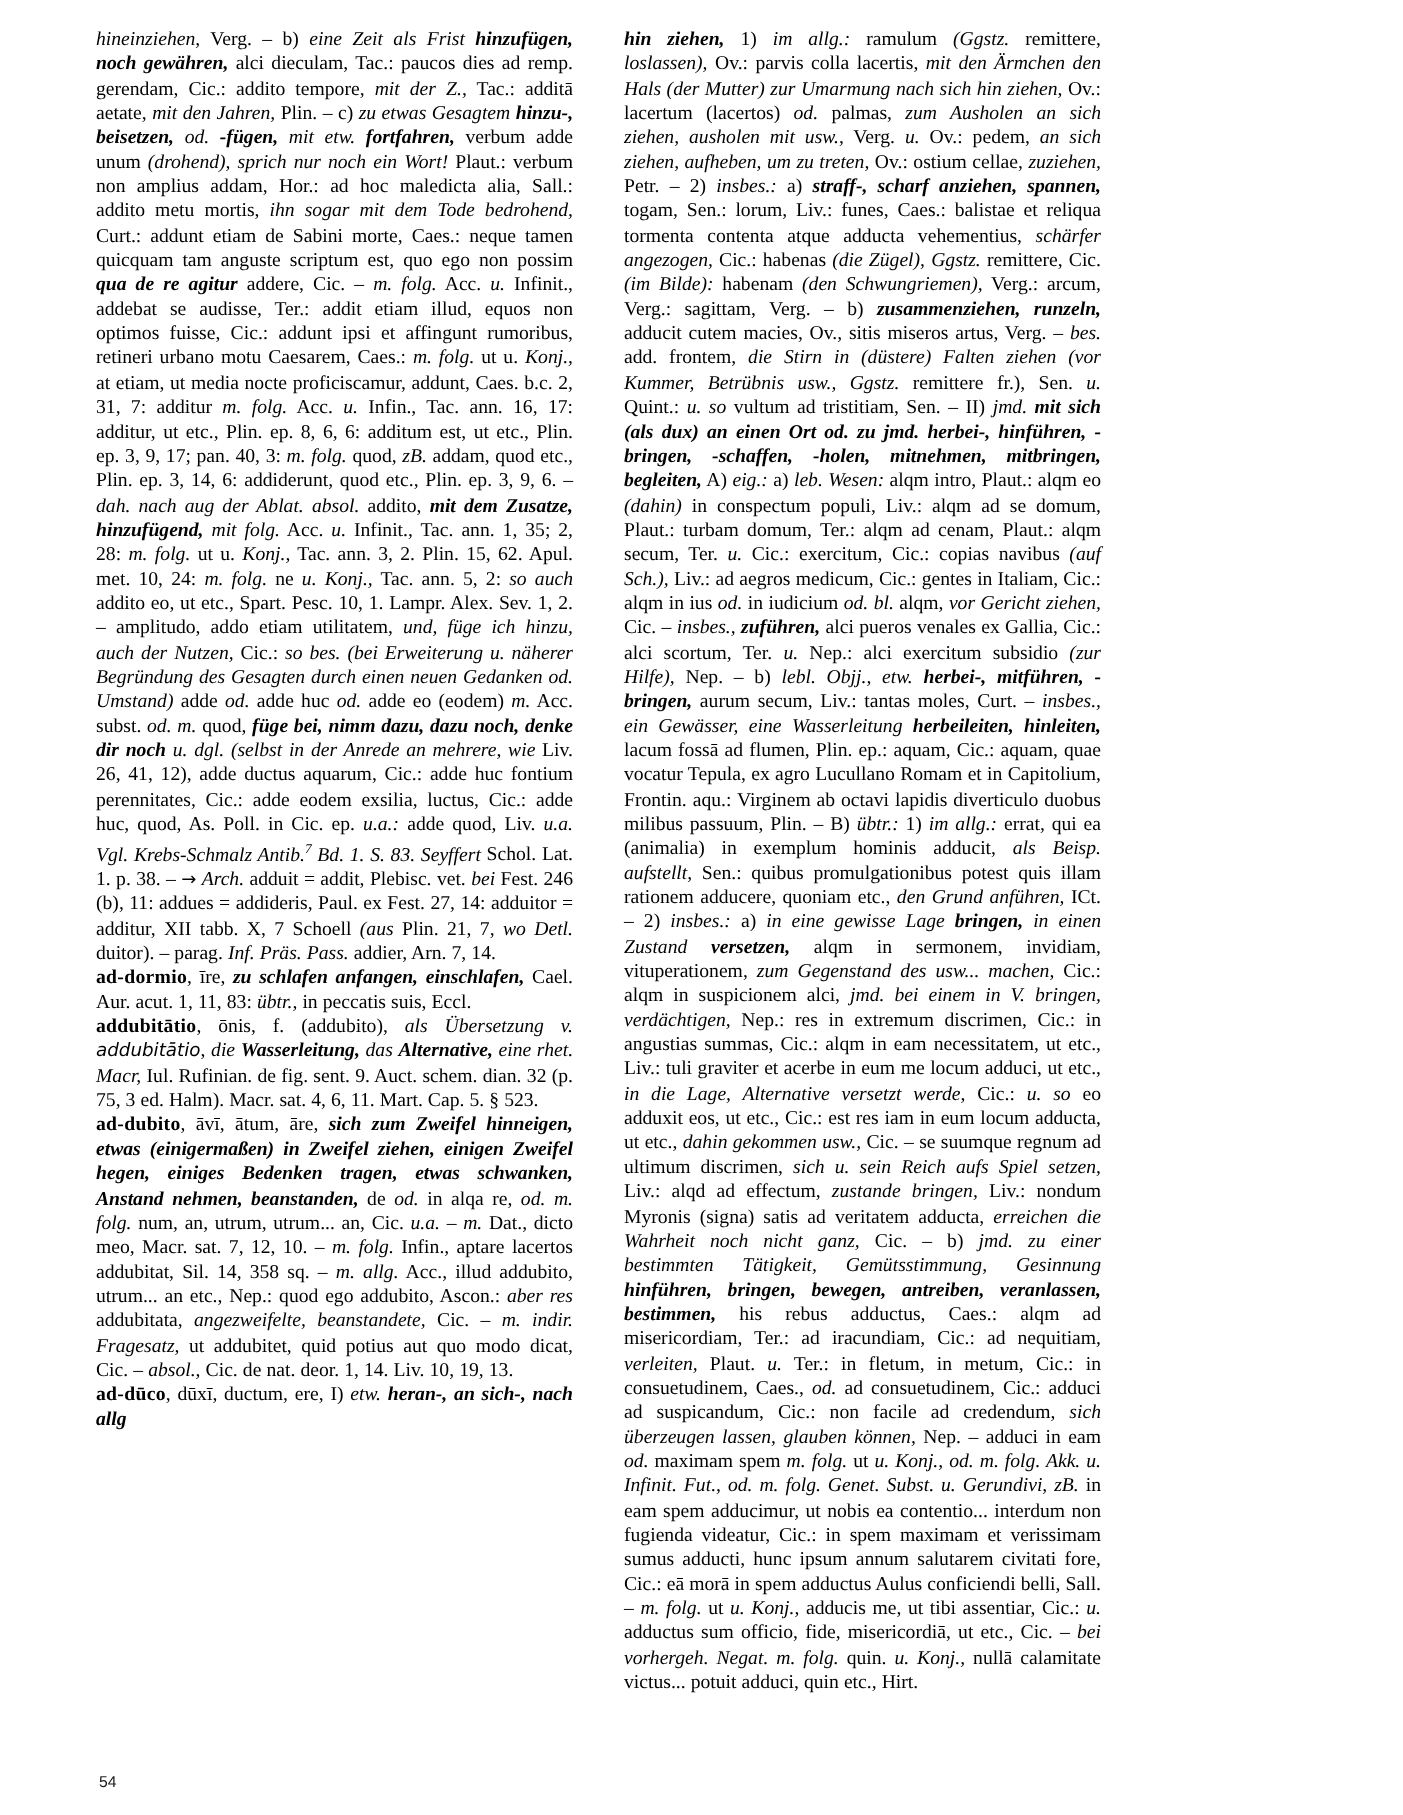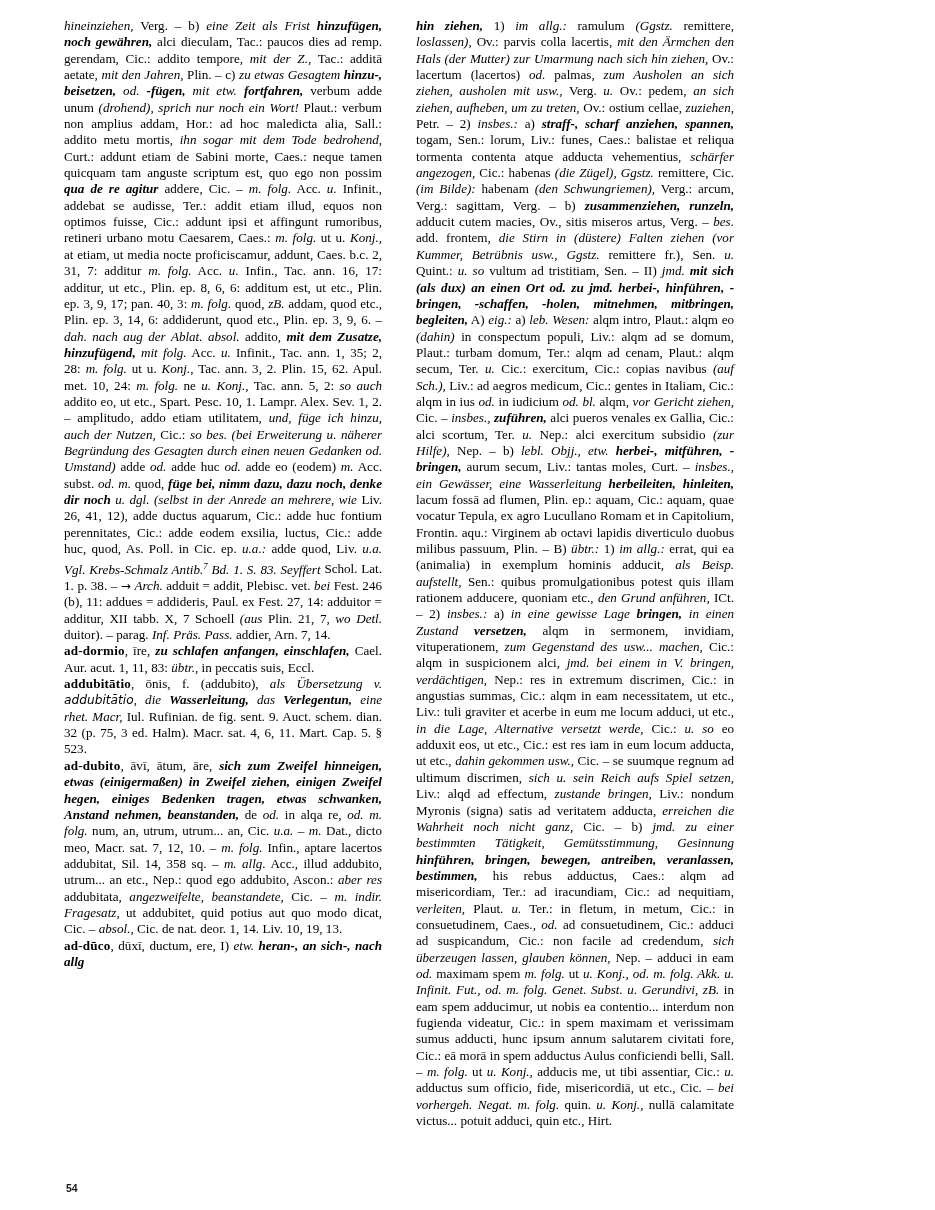--- a/index.html
+++ b/index.html
@@ -60,34 +60,33 @@
   }
   .grk { font-family: "DejaVu Sans", sans-serif; font-size: 12.2px; font-style: italic; }
   .sup { font-size: 9px; vertical-align: super; font-style: italic; }
   .pageno {
     position: absolute;
     left: 30px;
     bottom: 16px;
     font-size: 10.5px;
     font-family: "Liberation Sans", sans-serif;
     color: #1a1a1a;
-    font-weight: bold;
   }
   .arrow { font-family: "DejaVu Sans", sans-serif; font-size: 12px; }
 </style>
 </head>
 <body>
 
 <div class="page">
   <div class="columns">
 
     <div class="col">
       <p class="cont"><i>hineinziehen,</i> Verg. – b) <i>eine Zeit als Frist</i> <b><i>hinzufügen, noch gewähren,</i></b> alci dieculam, Tac.: paucos dies ad remp. gerendam, Cic.: addito tempore, <i>mit der Z.,</i> Tac.: additā aetate, <i>mit den Jahren,</i> Plin. – c) <i>zu etwas Gesagtem</i> <b><i>hinzu-, beisetzen,</i></b> <i>od.</i> <b><i>-fügen,</i></b> <i>mit etw.</i> <b><i>fortfahren,</i></b> verbum adde unum <i>(drohend),</i> <i>sprich nur noch ein Wort!</i> Plaut.: verbum non amplius addam, Hor.: ad hoc maledicta alia, Sall.: addito metu mortis, <i>ihn sogar mit dem Tode bedrohend,</i> Curt.: addunt etiam de Sabini morte, Caes.: neque tamen quicquam tam anguste scriptum est, quo ego non possim <b><i>qua de re agitur</i></b> addere, Cic. – <i>m. folg.</i> Acc. <i>u.</i> Infinit., addebat se audisse, Ter.: addit etiam illud, equos non optimos fuisse, Cic.: addunt ipsi et affingunt rumoribus, retineri urbano motu Caesarem, Caes.: <i>m. folg.</i> ut u. <i>Konj.,</i> at etiam, ut media nocte proficiscamur, addunt, Caes. b.c. 2, 31, 7: additur <i>m. folg.</i> Acc. <i>u.</i> Infin., Tac. ann. 16, 17: additur, ut etc., Plin. ep. 8, 6, 6: additum est, ut etc., Plin. ep. 3, 9, 17; pan. 40, 3: <i>m. folg.</i> quod, <i>zB.</i> addam, quod etc., Plin. ep. 3, 14, 6: addiderunt, quod etc., Plin. ep. 3, 9, 6. – <i>dah. nach aug der Ablat. absol.</i> addito, <b><i>mit dem Zusatze, hinzufügend,</i></b> <i>mit folg.</i> Acc. <i>u.</i> Infinit., Tac. ann. 1, 35; 2, 28: <i>m. folg.</i> ut u. <i>Konj.,</i> Tac. ann. 3, 2. Plin. 15, 62. Apul. met. 10, 24: <i>m. folg.</i> ne <i>u. Konj.,</i> Tac. ann. 5, 2: <i>so auch</i> addito eo, ut etc., Spart. Pesc. 10, 1. Lampr. Alex. Sev. 1, 2. – amplitudo, addo etiam utilitatem, <i>und, füge ich hinzu, auch der Nutzen,</i> Cic.: <i>so bes. (bei Erweiterung u. näherer Begründung des Gesagten durch einen neuen Gedanken od. Umstand)</i> adde <i>od.</i> adde huc <i>od.</i> adde eo (eodem) <i>m.</i> Acc. subst. <i>od. m.</i> quod, <b><i>füge bei, nimm dazu, dazu noch, denke dir noch</i></b> <i>u. dgl. (selbst in der Anrede an mehrere, wie</i> Liv. 26, 41, 12), adde ductus aquarum, Cic.: adde huc fontium perennitates, Cic.: adde eodem exsilia, luctus, Cic.: adde huc, quod, As. Poll. in Cic. ep. <i>u.a.:</i> adde quod, Liv. <i>u.a. Vgl. Krebs-Schmalz Antib.<span class="sup">7</span> Bd. 1. S. 83. Seyffert</i> Schol. Lat. 1. p. 38. – <span class="arrow">→</span> <i>Arch.</i> adduit = addit, Plebisc. vet. <i>bei</i> Fest. 246 (b), 11: addues = addideris, Paul. ex Fest. 27, 14: adduitor = additur, XII tabb. X, 7 Schoell <i>(aus</i> Plin. 21, 7, <i>wo Detl.</i> duitor). – parag. <i>Inf. Präs. Pass.</i> addier, Arn. 7, 14.</p>
       <p class="entry"><span class="hw">ad-dormio</span>, īre, <b><i>zu schlafen anfangen, einschlafen,</i></b> Cael. Aur. acut. 1, 11, 83: <i>übtr.,</i> in peccatis suis, Eccl.</p>
-      <p class="entry"><span class="hw">addubitātio</span>, ōnis, f. (addubito), <i>als Übersetzung v.</i> <span class="grk">addubitātio</span>, <i>die</i> <b><i>Wasserleitung,</i></b> <i>das</i> <b><i>Verlegentun,</i></b> <i>eine rhet. Macr,</i> Iul. Rufinian. de fig. sent. 9. Auct. schem. dian. 32 (p. 75, 3 ed. Halm). Macr. sat. 4, 6, 11. Mart. Cap. 5. § 523.</p>
+      <p class="entry"><span class="hw">addubitātio</span>, ōnis, f. (addubito), <i>als Übersetzung v.</i> <span class="grk">addubitātio</span>, <i>die</i> <b><i>Wasserleitung,</i></b> <i>das</i> <b><i>Alternative,</i></b> <i>eine rhet. Macr,</i> Iul. Rufinian. de fig. sent. 9. Auct. schem. dian. 32 (p. 75, 3 ed. Halm). Macr. sat. 4, 6, 11. Mart. Cap. 5. § 523.</p>
       <p class="entry"><span class="hw">ad-dubito</span>, āvī, ātum, āre, <b><i>sich zum Zweifel hinneigen, etwas (einigermaßen) in Zweifel ziehen, einigen Zweifel hegen, einiges Bedenken tragen, etwas schwanken, Anstand nehmen, beanstanden,</i></b> de <i>od.</i> in alqa re, <i>od. m. folg.</i> num, an, utrum, utrum... an, Cic. <i>u.a.</i> – <i>m.</i> Dat., dicto meo, Macr. sat. 7, 12, 10. – <i>m. folg.</i> Infin., aptare lacertos addubitat, Sil. 14, 358 sq. – <i>m. allg.</i> Acc., illud addubito, utrum... an etc., Nep.: quod ego addubito, Ascon.: <i>aber res</i> addubitata, <i>angezweifelte, beanstandete,</i> Cic. – <i>m. indir. Fragesatz,</i> ut addubitet, quid potius aut quo modo dicat, Cic. – <i>absol.,</i> Cic. de nat. deor. 1, 14. Liv. 10, 19, 13.</p>
       <p class="entry"><span class="hw">ad-dūco</span>, dūxī, ductum, ere, I) <i>etw.</i> <b><i>heran-, an sich-, nach allg</i></b></p>
     </div>
 
     <div class="col">
       <p class="cont"><b><i>hin ziehen,</i></b> 1) <i>im allg.:</i> ramulum <i>(Ggstz.</i> remittere, <i>loslassen),</i> Ov.: parvis colla lacertis, <i>mit den Ärmchen den Hals (der Mutter) zur Umarmung nach sich hin ziehen,</i> Ov.: lacertum (lacertos) <i>od.</i> palmas, <i>zum Ausholen an sich ziehen, ausholen mit usw.,</i> Verg. <i>u.</i> Ov.: pedem, <i>an sich ziehen, aufheben, um zu treten,</i> Ov.: ostium cellae, <i>zuziehen,</i> Petr. – 2) <i>insbes.:</i> a) <b><i>straff-, scharf anziehen, spannen,</i></b> togam, Sen.: lorum, Liv.: funes, Caes.: balistae et reliqua tormenta contenta atque adducta vehementius, <i>schärfer angezogen,</i> Cic.: habenas <i>(die Zügel), Ggstz.</i> remittere, Cic. <i>(im Bilde):</i> habenam <i>(den Schwungriemen),</i> Verg.: arcum, Verg.: sagittam, Verg. – b) <b><i>zusammenziehen, runzeln,</i></b> adducit cutem macies, Ov., sitis miseros artus, Verg. – <i>bes.</i> add. frontem, <i>die Stirn in (düstere) Falten ziehen (vor Kummer, Betrübnis usw., Ggstz.</i> remittere fr.), Sen. <i>u.</i> Quint.: <i>u. so</i> vultum ad tristitiam, Sen. – II) <i>jmd.</i> <b><i>mit sich (als dux) an einen Ort od. zu jmd. herbei-, hinführen, -bringen, -schaffen, -holen, mitnehmen, mitbringen, begleiten,</i></b> A) <i>eig.:</i> a) <i>leb. Wesen:</i> alqm intro, Plaut.: alqm eo <i>(dahin)</i> in conspectum populi, Liv.: alqm ad se domum, Plaut.: turbam domum, Ter.: alqm ad cenam, Plaut.: alqm secum, Ter. <i>u.</i> Cic.: exercitum, Cic.: copias navibus <i>(auf Sch.),</i> Liv.: ad aegros medicum, Cic.: gentes in Italiam, Cic.: alqm in ius <i>od.</i> in iudicium <i>od. bl.</i> alqm, <i>vor Gericht ziehen,</i> Cic. – <i>insbes.,</i> <b><i>zuführen,</i></b> alci pueros venales ex Gallia, Cic.: alci scortum, Ter. <i>u.</i> Nep.: alci exercitum subsidio <i>(zur Hilfe),</i> Nep. – b) <i>lebl. Objj., etw.</i> <b><i>herbei-, mitführen, -bringen,</i></b> aurum secum, Liv.: tantas moles, Curt. – <i>insbes., ein Gewässer, eine Wasserleitung</i> <b><i>herbeileiten, hinleiten,</i></b> lacum fossā ad flumen, Plin. ep.: aquam, Cic.: aquam, quae vocatur Tepula, ex agro Lucullano Romam et in Capitolium, Frontin. aqu.: Virginem ab octavi lapidis diverticulo duobus milibus passuum, Plin. – B) <i>übtr.:</i> 1) <i>im allg.:</i> errat, qui ea (animalia) in exemplum hominis adducit, <i>als Beisp. aufstellt,</i> Sen.: quibus promulgationibus potest quis illam rationem adducere, quoniam etc., <i>den Grund anführen,</i> ICt. – 2) <i>insbes.:</i> a) <i>in eine gewisse Lage</i> <b><i>bringen,</i></b> <i>in einen Zustand</i> <b><i>versetzen,</i></b> alqm in sermonem, invidiam, vituperationem, <i>zum Gegenstand des usw... machen,</i> Cic.: alqm in suspicionem alci, <i>jmd. bei einem in V. bringen, verdächtigen,</i> Nep.: res in extremum discrimen, Cic.: in angustias summas, Cic.: alqm in eam necessitatem, ut etc., Liv.: tuli graviter et acerbe in eum me locum adduci, ut etc., <i>in die Lage, Alternative versetzt werde,</i> Cic.: <i>u. so</i> eo adduxit eos, ut etc., Cic.: est res iam in eum locum adducta, ut etc., <i>dahin gekommen usw.,</i> Cic. – se suumque regnum ad ultimum discrimen, <i>sich u. sein Reich aufs Spiel setzen,</i> Liv.: alqd ad effectum, <i>zustande bringen,</i> Liv.: nondum Myronis (signa) satis ad veritatem adducta, <i>erreichen die Wahrheit noch nicht ganz,</i> Cic. – b) <i>jmd. zu einer bestimmten Tätigkeit, Gemütsstimmung, Gesinnung</i> <b><i>hinführen, bringen, bewegen, antreiben, veranlassen, bestimmen,</i></b> his rebus adductus, Caes.: alqm ad misericordiam, Ter.: ad iracundiam, Cic.: ad nequitiam, <i>verleiten,</i> Plaut. <i>u.</i> Ter.: in fletum, in metum, Cic.: in consuetudinem, Caes., <i>od.</i> ad consuetudinem, Cic.: adduci ad suspicandum, Cic.: non facile ad credendum, <i>sich überzeugen lassen, glauben können,</i> Nep. – adduci in eam <i>od.</i> maximam spem <i>m. folg.</i> ut <i>u. Konj., od. m. folg. Akk. u. Infinit. Fut., od. m. folg. Genet. Subst. u. Gerundivi, zB.</i> in eam spem adducimur, ut nobis ea contentio... interdum non fugienda videatur, Cic.: in spem maximam et verissimam sumus adducti, hunc ipsum annum salutarem civitati fore, Cic.: eā morā in spem adductus Aulus conficiendi belli, Sall. – <i>m. folg.</i> ut <i>u. Konj.,</i> adducis me, ut tibi assentiar, Cic.: <i>u.</i> adductus sum officio, fide, misericordiā, ut etc., Cic. – <i>bei vorhergeh. Negat. m. folg.</i> quin. <i>u. Konj.,</i> nullā calamitate victus... potuit adduci, quin etc., Hirt.</p>
     </div>
 
   </div>
   <div class="pageno">54</div>

